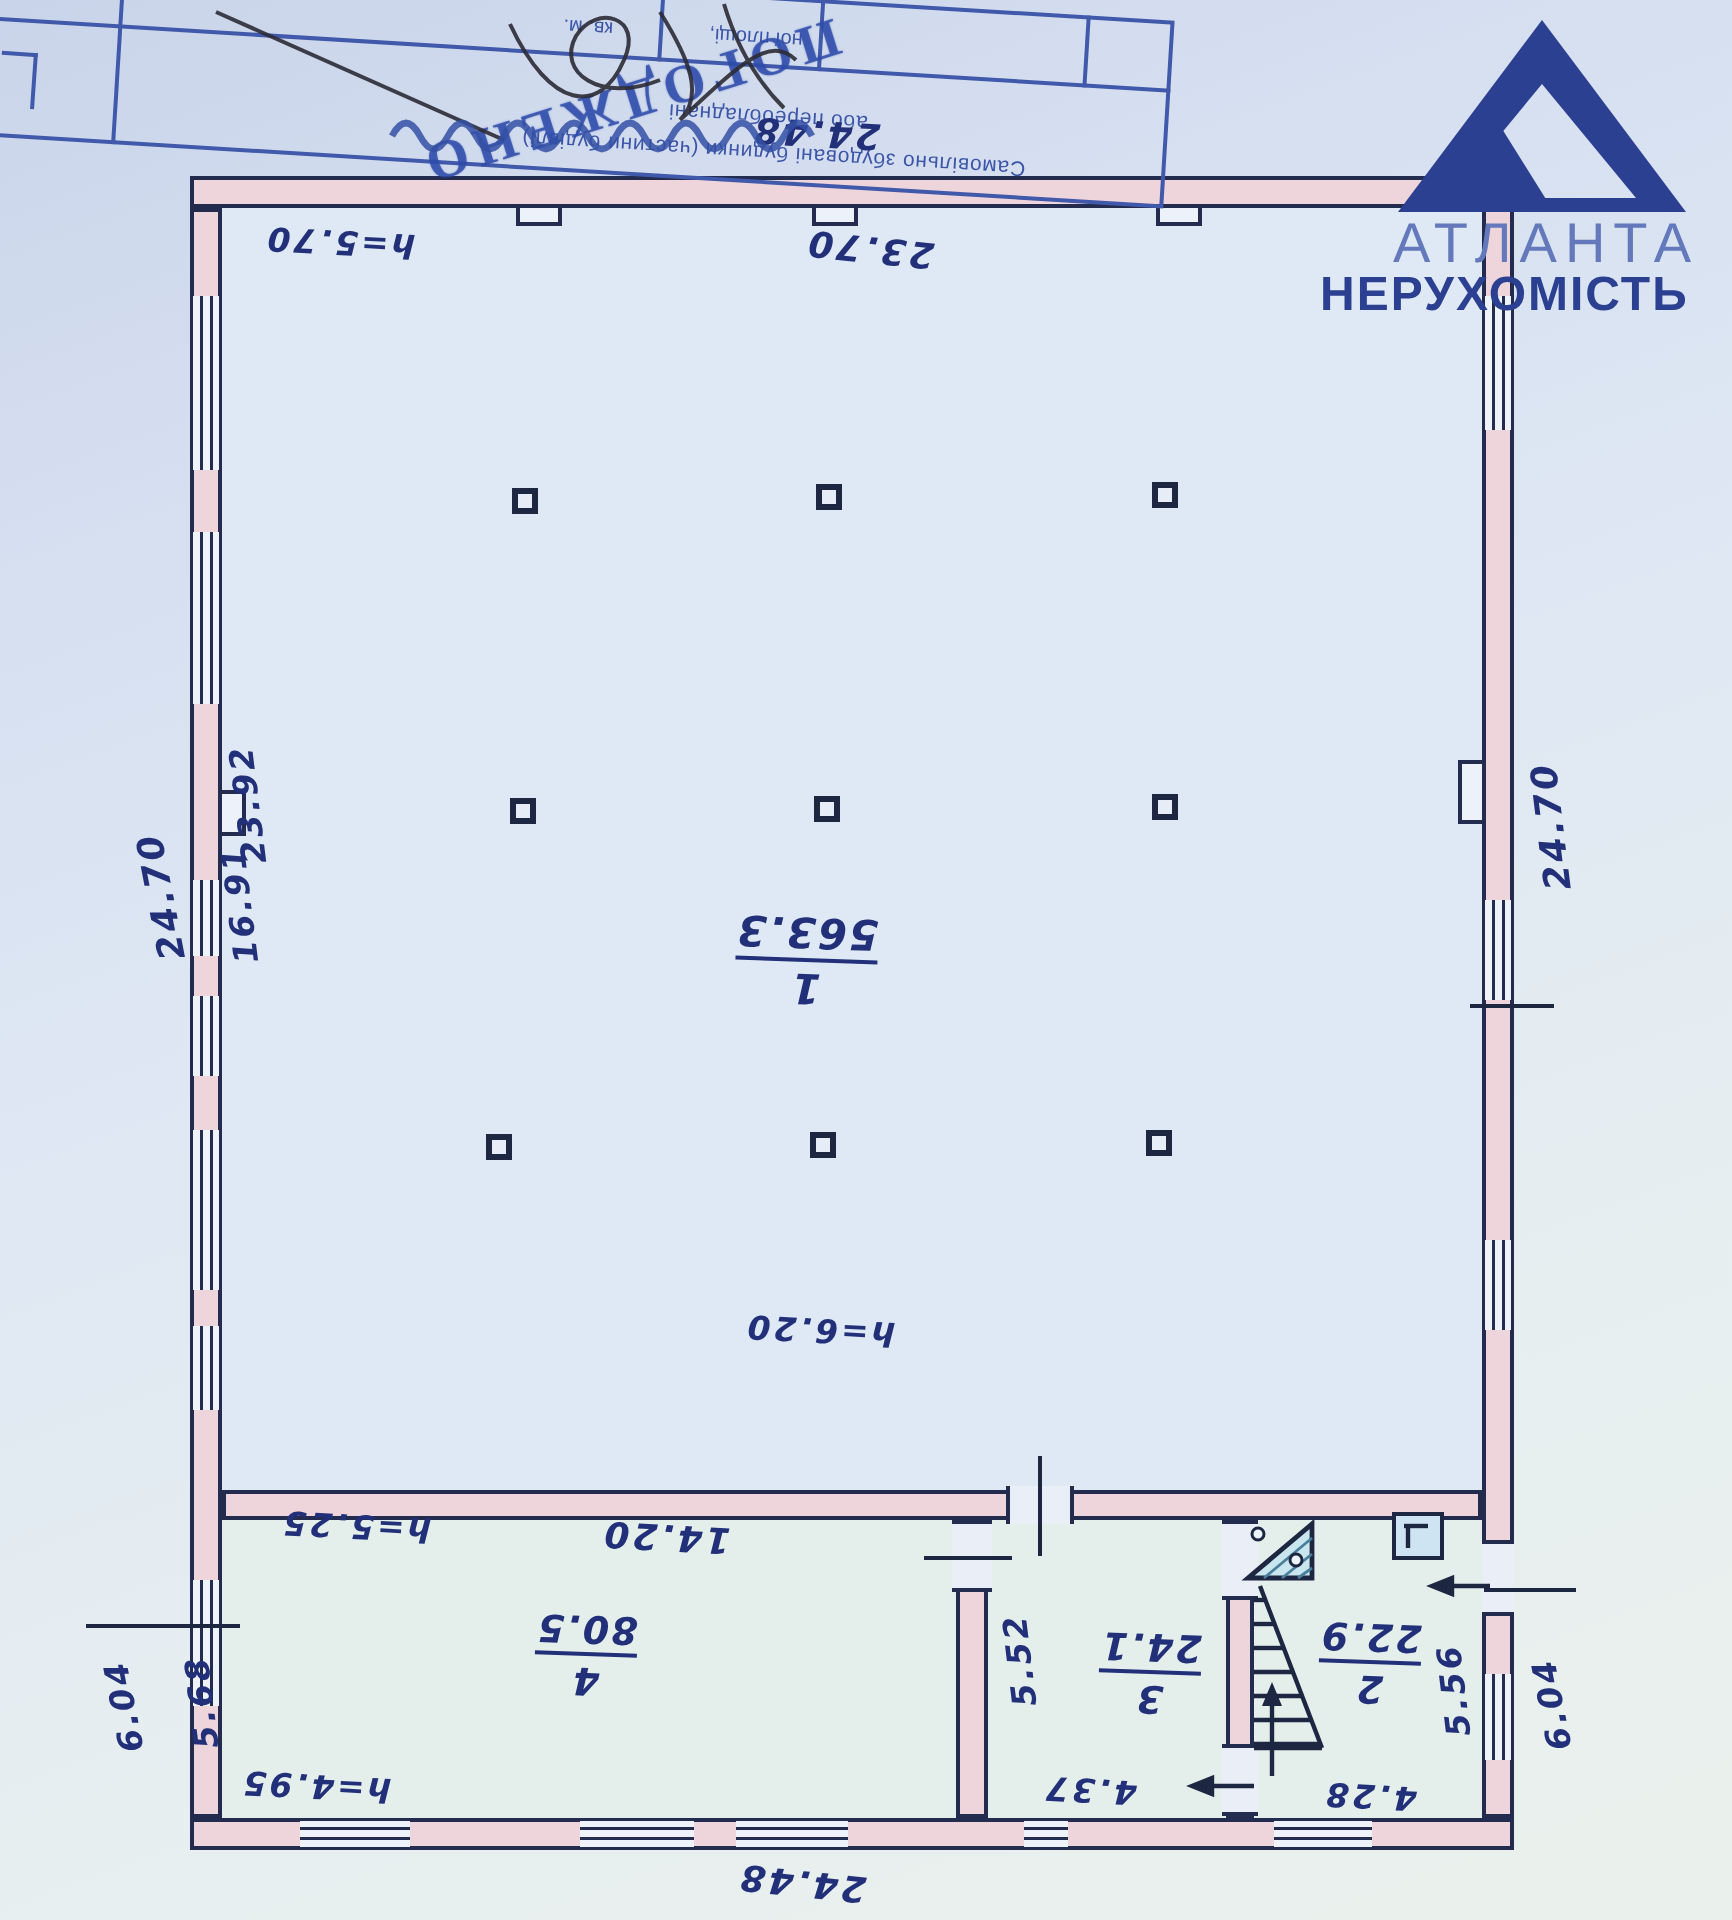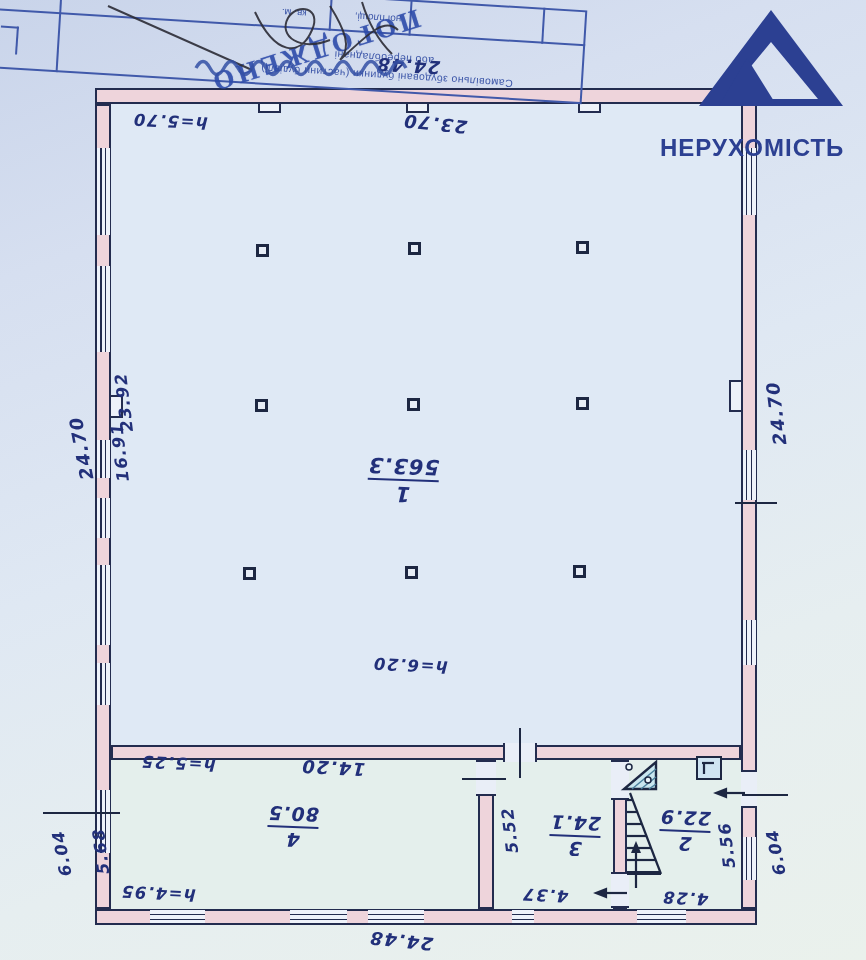--- a/index.html
+++ b/index.html
@@ -228,15 +228,16 @@
       <path d="M362 2 C 368 22, 378 40, 392 54"></path>
     </g>
 
     <path d="M196 68 q7 -13 14 0 t14 0 t14 0 t14 0 t14 0 t14 0 t14 0 t14 0 t14 0 t14 0 t14 0 t14 0 t14 0 t14 0 t14 0" stroke="#3450a4" stroke-width="3.4" fill="none" opacity="0.85"></path>
   </svg>
 
   <svg id="logo-svg" width="866" height="960">
     <path fill-rule="evenodd" fill="#2c4092" d="M771 10 L699 106 L843 106 Z M771 42 L724 99 L818 99 Z"></path>
     <polygon points="747,58 719,106 777,106" fill="#2c4092"></polygon>
   </svg>
+  <div class="logo-t1">АТЛАНТА</div>
   <div class="logo-t2">НЕРУХОМІСТЬ</div>
 
 </div>
 
 </body></html>

